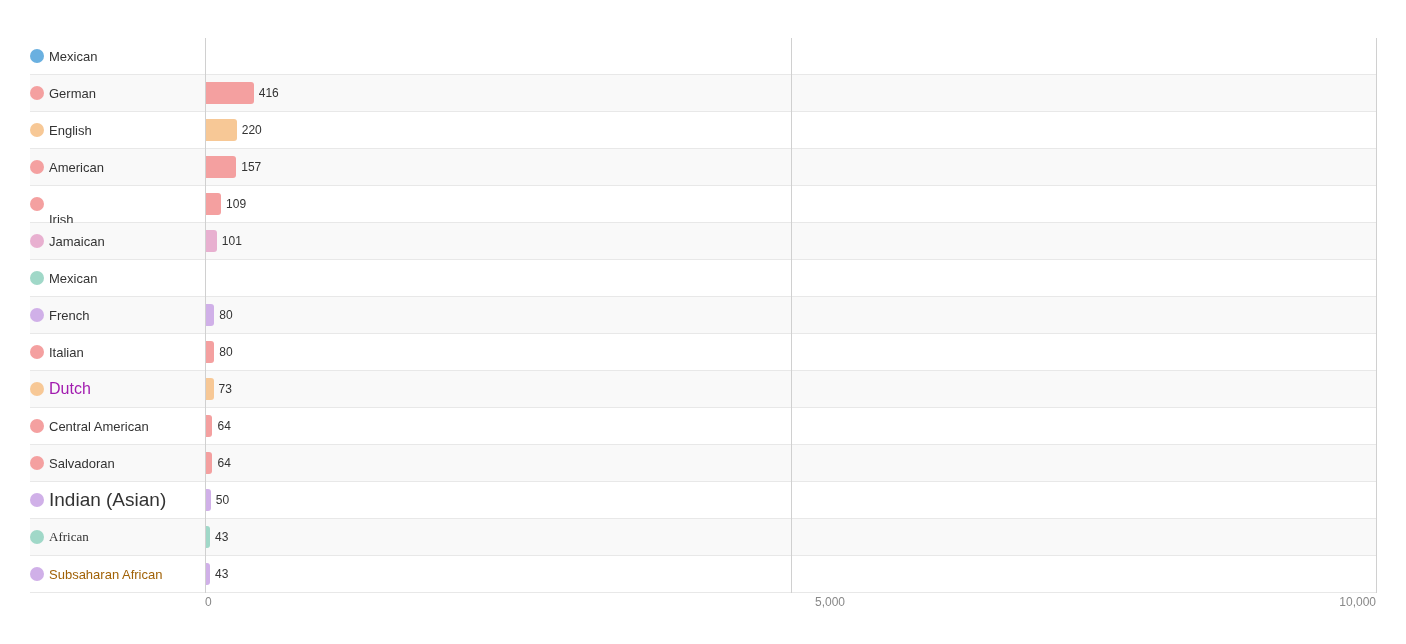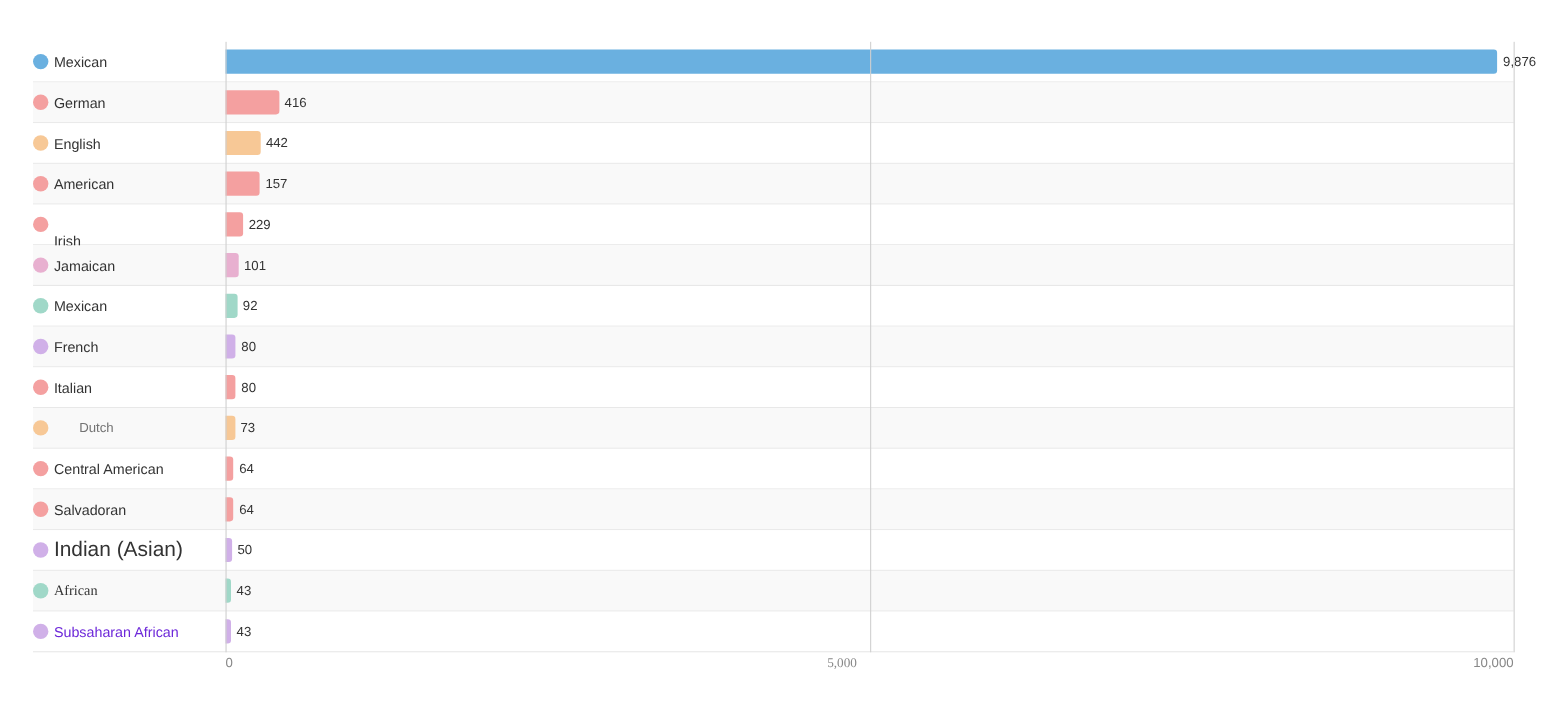--- a/index.html
+++ b/index.html
@@ -111,24 +111,20 @@
     <div style="position: relative;">
         <div class="chart-area" id="chart-area">
 
     <div class="bar-row">
             <div class="label-area">
               <div class="label-pill">
                 <div class="color-dot" style="background: rgb(106, 176, 224);"></div>
                 <span style="font-size: 13px; color: rgb(51, 51, 51);">Mexican</span>
               </div>
             </div>
-            <div class="bar-section">
-              <div class="bar" style="width: 98.76%; background: rgb(106, 176, 224); top: 50%; transform: translateY(-50%);"></div>
-              <span class="bar-value" style="left: calc(98.76% + 5px);">9,876</span>
-            </div>
           </div>
           <div class="bar-row">
             <div class="label-area">
               <div class="label-pill">
                 <div class="color-dot" style="background: rgb(244, 160, 160);"></div>
                 <span style="font-size: 13px; color: rgb(51, 51, 51);">German</span>
               </div>
             </div>
             <div class="bar-section">
               <div class="bar" style="width: 4.16%; background: rgb(244, 160, 160); top: 50%; transform: translateY(-50%);"></div>
@@ -137,21 +133,21 @@
           </div>
           <div class="bar-row">
             <div class="label-area">
               <div class="label-pill">
                 <div class="color-dot" style="background: rgb(247, 200, 150);"></div>
                 <span style="font-size: 13px; color: rgb(51, 51, 51);">English</span>
               </div>
             </div>
             <div class="bar-section">
               <div class="bar" style="width: 2.71%; background: rgb(247, 200, 150); top: 50%; transform: translateY(-50%);"></div>
-              <span class="bar-value" style="left: calc(2.71% + 5px);">442</span>
+              <span class="bar-value" style="left: calc(2.71% + 5px);">220</span>
             </div>
           </div>
           <div class="bar-row">
             <div class="label-area">
               <div class="label-pill">
                 <div class="color-dot" style="background: rgb(244, 160, 160);"></div>
                 <span style="font-size: 13px; color: rgb(51, 51, 51);">American</span>
               </div>
             </div>
             <div class="bar-section">
@@ -161,21 +157,21 @@
           </div>
           <div class="bar-row">
             <div class="label-area">
               <div class="label-pill">
                 <div class="color-dot" style="background: rgb(244, 160, 160);"></div>
                 <span style="font-size: 13px; color: rgb(51, 51, 51); margin-top: 30px;">Irish</span>
               </div>
             </div>
             <div class="bar-section">
               <div class="bar" style="width: 1.37%; background: rgb(244, 160, 160); top: 50%; transform: translateY(-50%);"></div>
-              <span class="bar-value" style="left: calc(1.37% + 5px);">229</span>
+              <span class="bar-value" style="left: calc(1.37% + 5px);">109</span>
             </div>
           </div>
           <div class="bar-row">
             <div class="label-area">
               <div class="label-pill">
                 <div class="color-dot" style="background: rgb(232, 176, 208);"></div>
                 <span style="font-size: 13px; color: rgb(51, 51, 51);">Jamaican</span>
               </div>
             </div>
             <div class="bar-section">
@@ -183,24 +179,20 @@
               <span class="bar-value" style="left: calc(1.01% + 5px);">101</span>
             </div>
           </div>
           <div class="bar-row">
             <div class="label-area">
               <div class="label-pill">
                 <div class="color-dot" style="background: rgb(160, 216, 200);"></div>
                 <span style="font-size: 13px; color: rgb(51, 51, 51);">Mexican</span>
               </div>
             </div>
-            <div class="bar-section">
-              <div class="bar" style="width: 0.92%; background: rgb(160, 216, 200); top: 50%; transform: translateY(-50%);"></div>
-              <span class="bar-value" style="left: calc(0.92% + 5px);">92</span>
-            </div>
           </div>
           <div class="bar-row">
             <div class="label-area">
               <div class="label-pill">
                 <div class="color-dot" style="background: rgb(208, 176, 232);"></div>
                 <span style="font-size: 13px; color: rgb(51, 51, 51);">French</span>
               </div>
             </div>
             <div class="bar-section">
               <div class="bar" style="width: 0.8%; background: rgb(208, 176, 232); top: 50%; transform: translateY(-50%);"></div>
@@ -216,21 +208,21 @@
             </div>
             <div class="bar-section">
               <div class="bar" style="width: 0.8%; background: rgb(244, 160, 160); top: 50%; transform: translateY(-50%);"></div>
               <span class="bar-value" style="left: calc(0.8% + 5px);">80</span>
             </div>
           </div>
           <div class="bar-row">
             <div class="label-area">
               <div class="label-pill">
                 <div class="color-dot" style="background: rgb(247, 200, 150);"></div>
-                <span style="font-size: 12px; color: #737373; margin-left: 23px;">Dutch</span>
+                <span style="font-size: 16px; color: #a21caf;">Dutch</span>
               </div>
             </div>
             <div class="bar-section">
               <div class="bar" style="width: 0.73%; background: rgb(247, 200, 150); top: 50%; transform: translateY(-50%);"></div>
               <span class="bar-value" style="left: calc(0.73% + 5px);">73</span>
             </div>
           </div>
           <div class="bar-row">
             <div class="label-area">
               <div class="label-pill">
@@ -276,34 +268,34 @@
             </div>
             <div class="bar-section">
               <div class="bar" style="width: 0.43%; background: rgb(160, 216, 200); top: 50%; transform: translateY(-50%);"></div>
               <span class="bar-value" style="left: calc(0.43% + 5px);">43</span>
             </div>
           </div>
           <div class="bar-row">
             <div class="label-area">
               <div class="label-pill">
                 <div class="color-dot" style="background: rgb(208, 176, 232);"></div>
-                <span style="font-size: 13px; color: #6d28d9;">Subsaharan African</span>
+                <span style="font-size: 13px; color: #a16207;">Subsaharan African</span>
               </div>
             </div>
             <div class="bar-section">
               <div class="bar" style="width: 0.43%; background: rgb(208, 176, 232); top: 50%; transform: translateY(-50%);"></div>
               <span class="bar-value" style="left: calc(0.43% + 5px);">43</span>
             </div>
           </div>
         </div>
         <div style="position: absolute; inset: 0px 0px 0px 175px; pointer-events: none;">
           <div style="position: absolute; top: 0px; bottom: 0px; width: 1px; background: rgb(208, 208, 208); left: 0%;"></div>
           <div style="position: absolute; top: 0px; bottom: 0px; width: 1px; background: rgb(208, 208, 208); left: 50%;"></div>
           <div style="position: absolute; top: 0px; bottom: 0px; width: 1px; background: rgb(208, 208, 208); left: 100%;"></div>
         </div>
       </div>
     <div class="x-axis-container" id="x-axis-container">
       <span class="x-tick" style="position:absolute; left:175px;">0</span>
-      <span class="x-tick" id="tick-5000" style="position: absolute; left: 722px; font-family: Liberation Serif, serif;">5,000</span>
+      <span class="x-tick" id="tick-5000" style="position: absolute; left: 785px;">5,000</span>
       <span class="x-tick" id="tick-10000" style="position:absolute; right:0px;">10,000</span>
     </div>
   </div>
 </div>
 
 </body></html>

